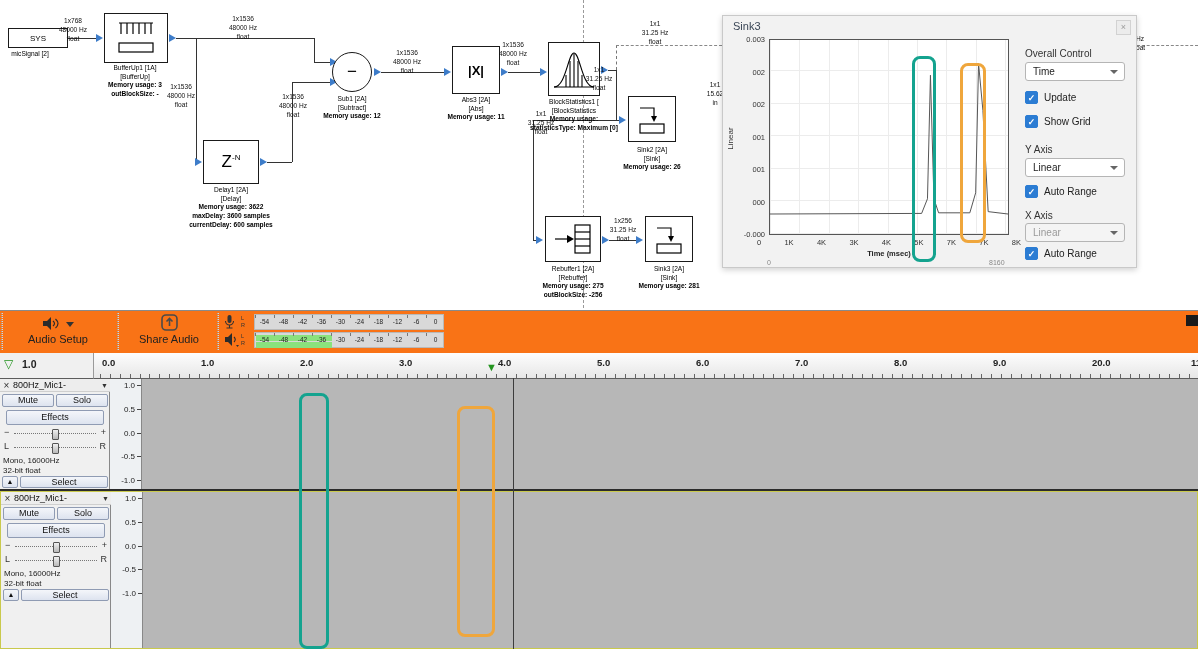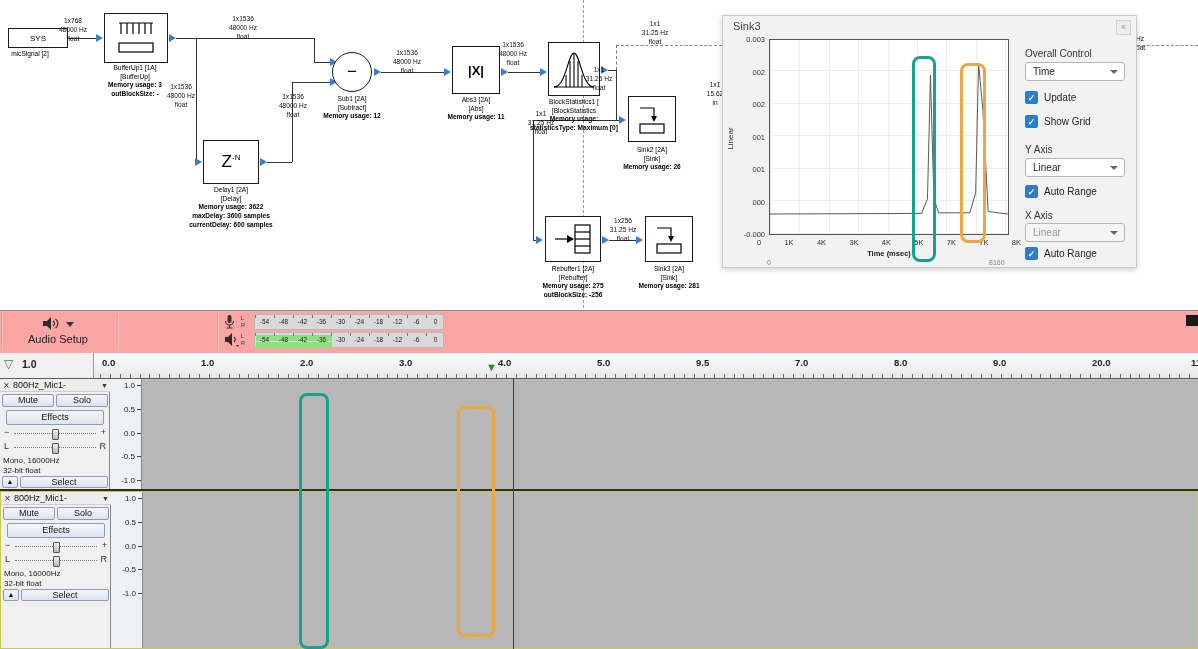--- a/index.html
+++ b/index.html
@@ -32,21 +32,21 @@
 .xlab{position:absolute;left:46px;top:233px;width:240px;text-align:center;font-size:7.5px;font-weight:bold;color:#222}
 .xe{position:absolute;top:243px;font-size:7px;color:#888}
 .panel{position:absolute;left:296px;top:0;width:116px;height:253px}
 .plabel{position:absolute;left:6px;font-size:10px;color:#333}
 .dd{position:absolute;left:6px;width:100px;height:19px;background:#fff;border:1px solid #b5b5b5;border-radius:3px;font-size:10px;color:#222;line-height:17px;padding-left:7px}
 .dd.dis{color:#9a9a9a;background:#f4f4f4}
 .ddc{position:absolute;right:6px;top:7px;width:0;height:0;border-left:4px solid transparent;border-right:4px solid transparent;border-top:4px solid #666}
 .cb{position:absolute;left:6px;display:flex;gap:6px;align-items:center;font-size:10px;color:#222}
 .cb .box{width:13px;height:13px;background:#2b7cd3;border:1px solid #2b7cd3;border-radius:2px;color:#fff;font-size:9px;line-height:12px;text-align:center;font-weight:bold}
 
-#audacity{position:absolute;left:0;top:310px;width:1198px;height:339px;background:#fca5a5;border-top:1px solid #8a8a8a}
+#audacity{position:absolute;left:0;top:310px;width:1198px;height:339px;background:#f97316;border-top:1px solid #8a8a8a}
 .toolbtn{position:absolute;top:2px;height:37px;text-align:center;color:#222;font-size:11px;cursor:default}
 .toolbtn .ticoname{display:block;margin-top:20px}
 .vsep{position:absolute;top:2px;height:37px;border-left:1px dotted #a8a8a8;border-right:1px dotted #d9d9d9}
 .meter{position:absolute;height:17px}
 .lr{position:absolute;left:17px;top:1px;font-size:5.5px;line-height:1.35;color:#333}
 .mbody{position:absolute;left:30px;top:0;width:190px;height:16px;background:#d9d9d9;border:1px solid #b9b9b9}
 .mticks{position:absolute;left:0;top:0;width:100%;height:3px;background:repeating-linear-gradient(90deg,#777 0,#777 1px,transparent 1px,transparent 19px)}
 .mnums{position:absolute;left:0;top:3px;width:100%;display:flex}
 .mnums span{flex:0 0 19px;text-align:center;font-size:6.5px;color:#222}
 .gbar{position:absolute;left:1px;width:76px;height:6px;background:#8ae27d}
@@ -360,20 +360,27 @@
     <div class="vsep" style="left:1px"></div>
     <div class="toolbtn" style="left:4px;width:108px">
       <svg width="20" height="15" viewBox="0 0 20 15" style="position:absolute;left:38px;top:3px">
         <polygon points="1,5 5,5 9,1 9,14 5,10 1,10" fill="#2b2b2b"></polygon>
         <path d="M11 5 q3 2.5 0 5 M13.5 3 q5 4.5 0 9" stroke="#2b2b2b" fill="none" stroke-width="1.2"></path>
       </svg>
       <i style="position:absolute;left:62px;top:9px;width:0;height:0;border-left:4px solid transparent;border-right:4px solid transparent;border-top:5px solid #333"></i>
       <span class="ticoname">Audio Setup</span>
     </div>
     <div class="vsep" style="left:117px"></div>
+    <div class="toolbtn" style="left:124px;width:90px">
+      <svg width="17" height="17" viewBox="0 0 17 17" style="position:absolute;left:37px;top:1px">
+        <rect x="1" y="1" width="15" height="15" rx="4" fill="none" stroke="#4a4a4a" stroke-width="1.6"></rect>
+        <path d="M8.5 12 V5 M5.5 7.5 L8.5 4.5 L11.5 7.5" stroke="#4a4a4a" fill="none" stroke-width="1.6"></path>
+      </svg>
+      <span class="ticoname">Share Audio</span>
+    </div>
     <div class="vsep" style="left:217px"></div>
 
     <div class="meter" style="left:224px;top:3px">
       <svg width="11" height="16" viewBox="0 0 11 16">
         <rect x="3.5" y="1" width="4" height="8" rx="2" fill="#333"></rect>
         <path d="M1.5 7 a4 4 0 0 0 8 0 M5.5 11 v3 M2.5 14 h6" stroke="#333" fill="none" stroke-width="1.1"></path>
       </svg>
       <div class="lr">
           <span style="display:block">L</span>
           <span style="display:block">R</span>
@@ -430,21 +437,21 @@
     </div>
     <div class="rulermain">
       <div class="rticks"></div>
       <div class="rnums">
           <span>0.0</span>
           <span>1.0</span>
           <span>2.0</span>
           <span>3.0</span>
           <span>4.0</span>
           <span>5.0</span>
-          <span>9.5</span>
+          <span>6.0</span>
           <span>7.0</span>
           <span>8.0</span>
           <span>9.0</span>
           <span>20.0</span>
           <span>11.0</span>
         </div>
       <span class="playhead">▼</span>
     </div>
 
     <div class="track" style="top:68px;height:112px;border-bottom:2px solid #2b2b2b">

